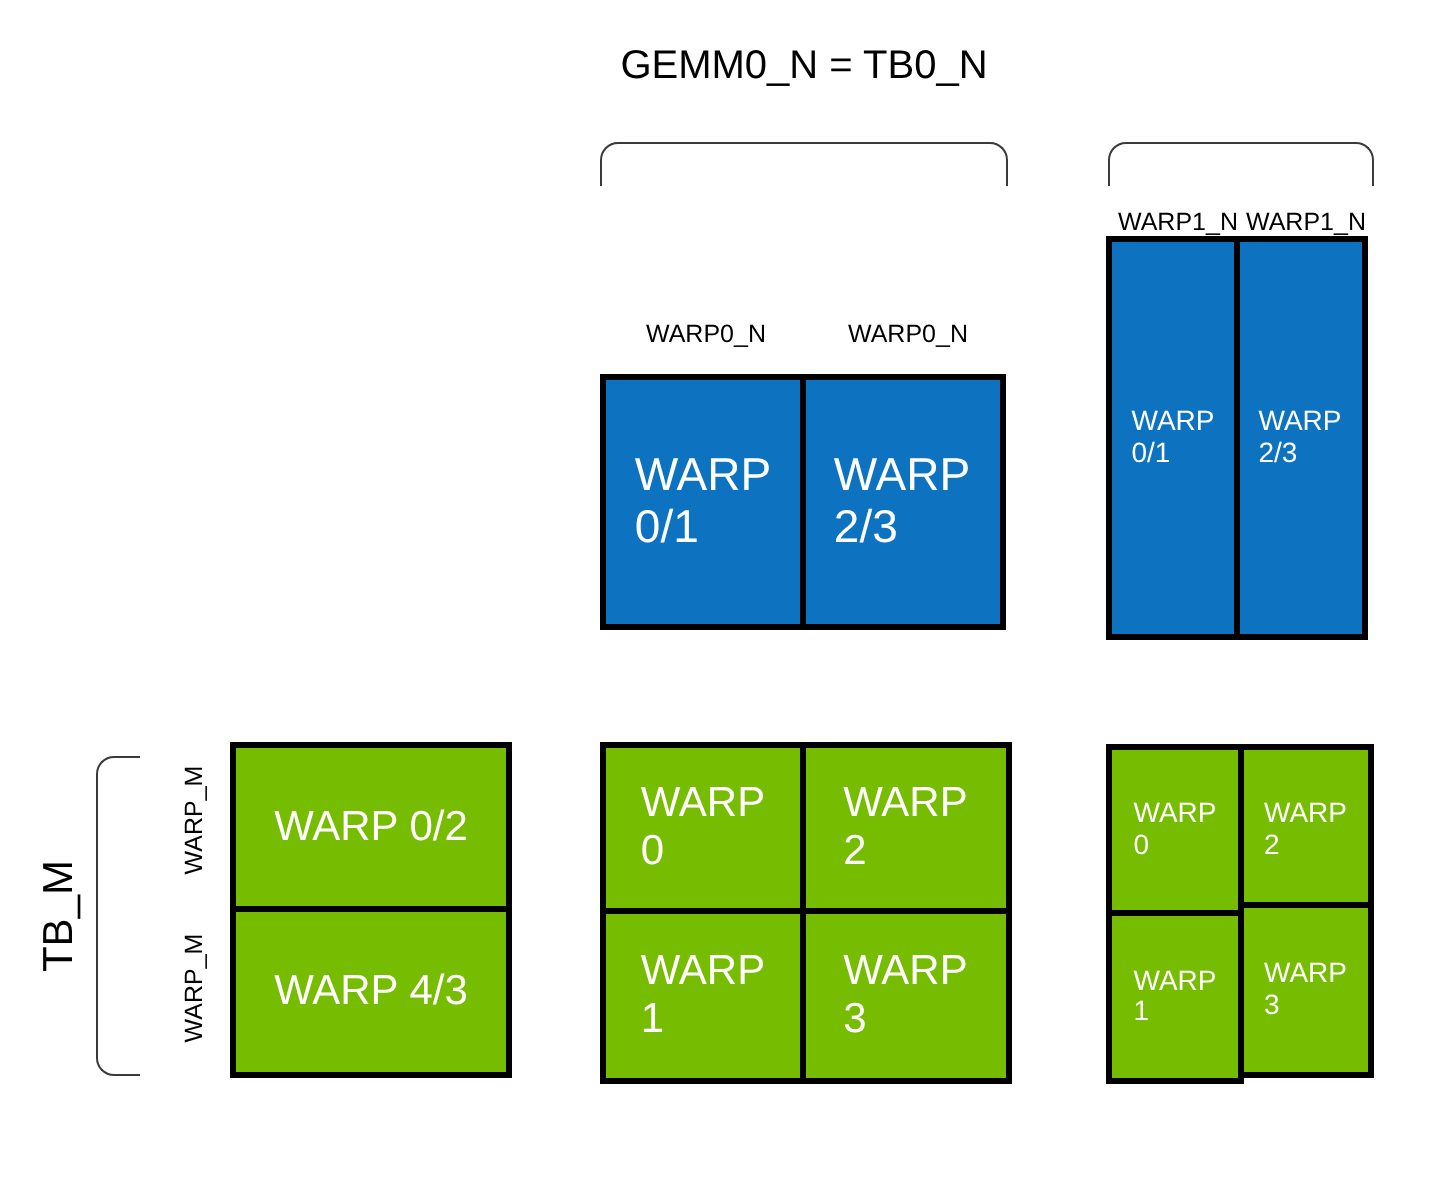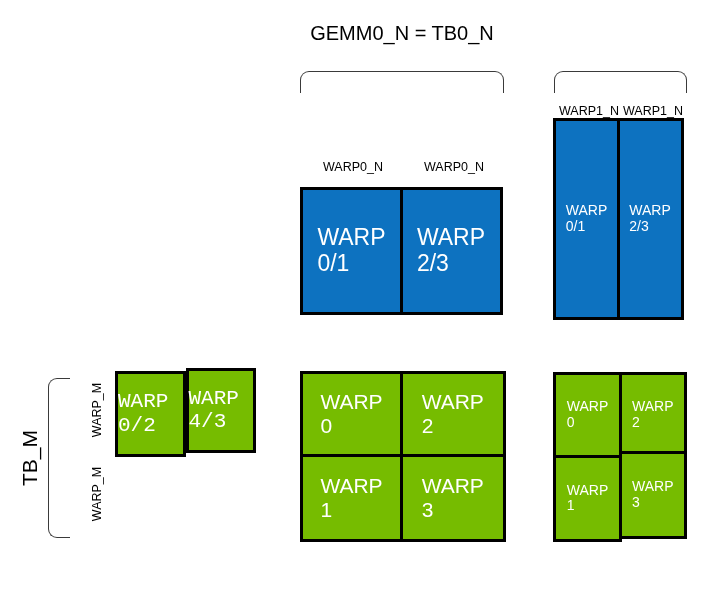--- a/index.html
+++ b/index.html
@@ -75,21 +75,21 @@
     background: transparent;
   }
 
   
   .block {
     box-sizing: border-box;
     display: flex;
   }
   .block.col { flex-direction: row; }
   .block.rows {
-    font-family: Liberation Mono, monospace;
+    flex-direction: column;
   }
 
   .cell {
     box-sizing: border-box;
     display: flex;
     align-items: center;
     justify-content: center;
     color: #ffffff;
     border: 3.5px solid #000000;
     white-space: pre-line;

